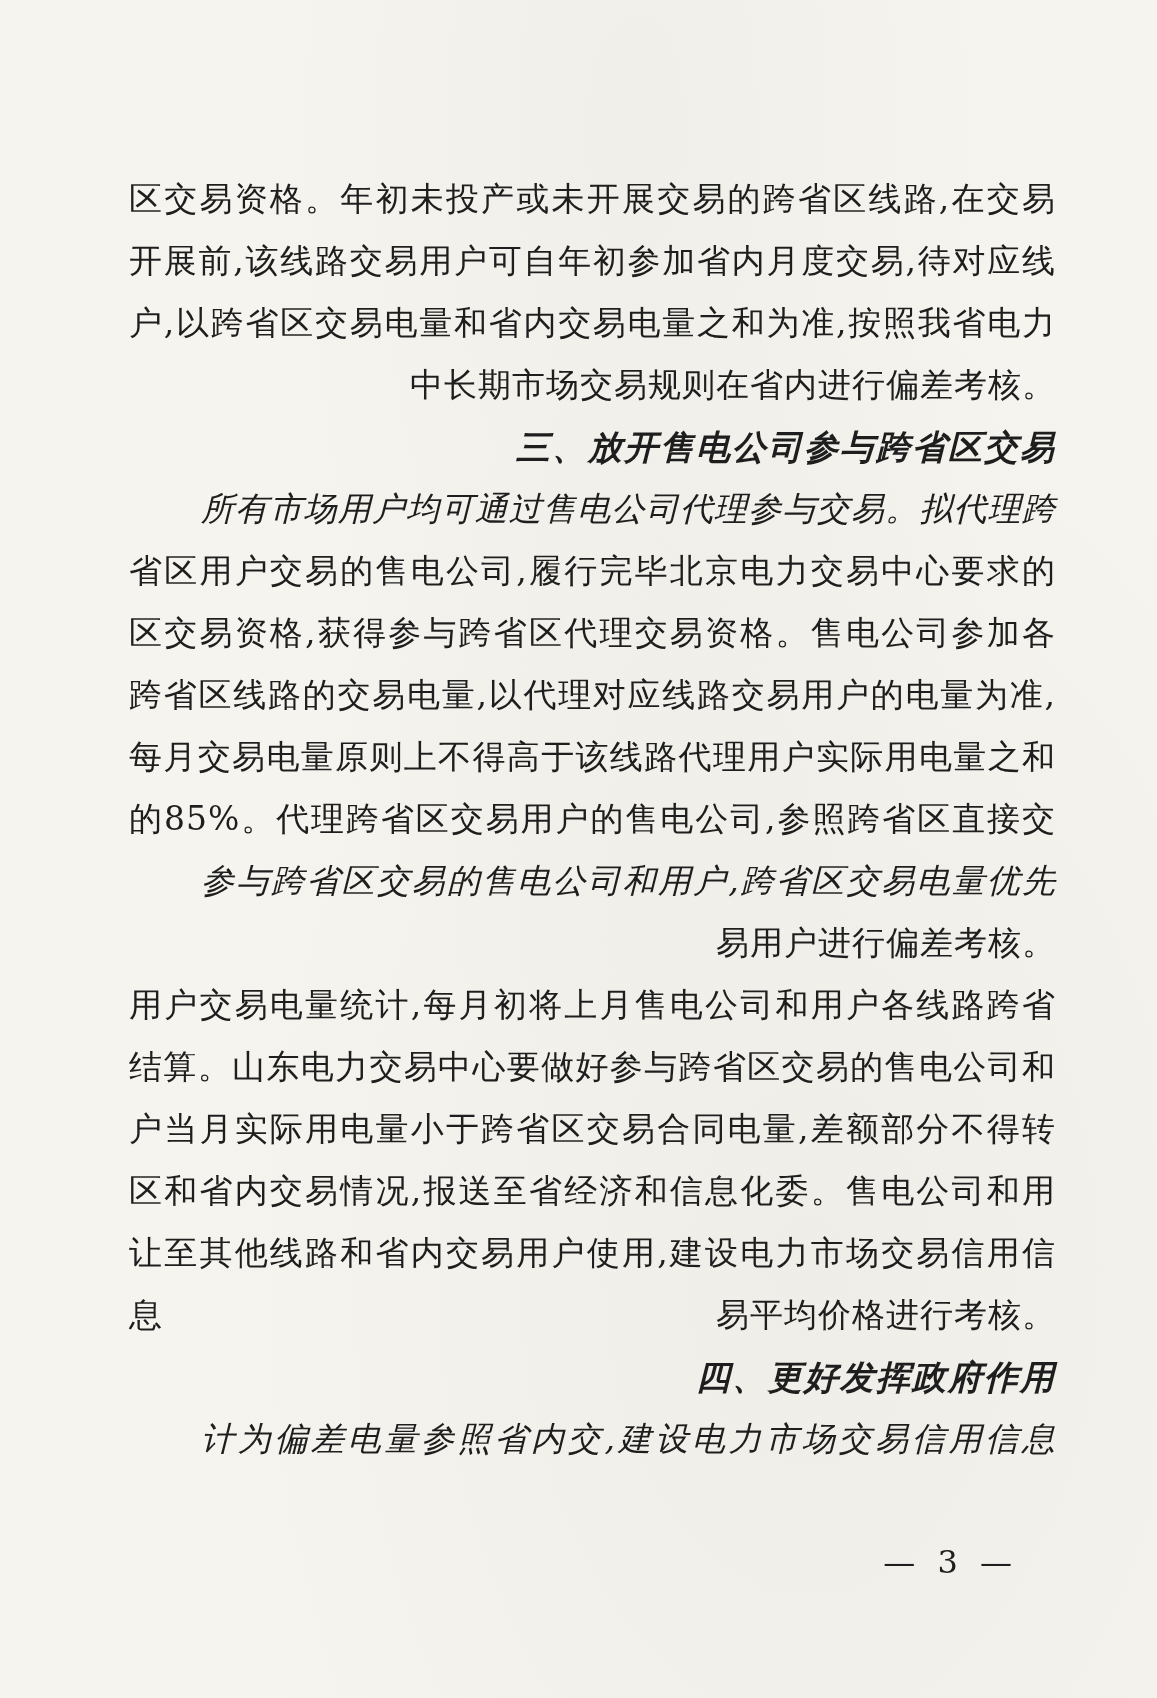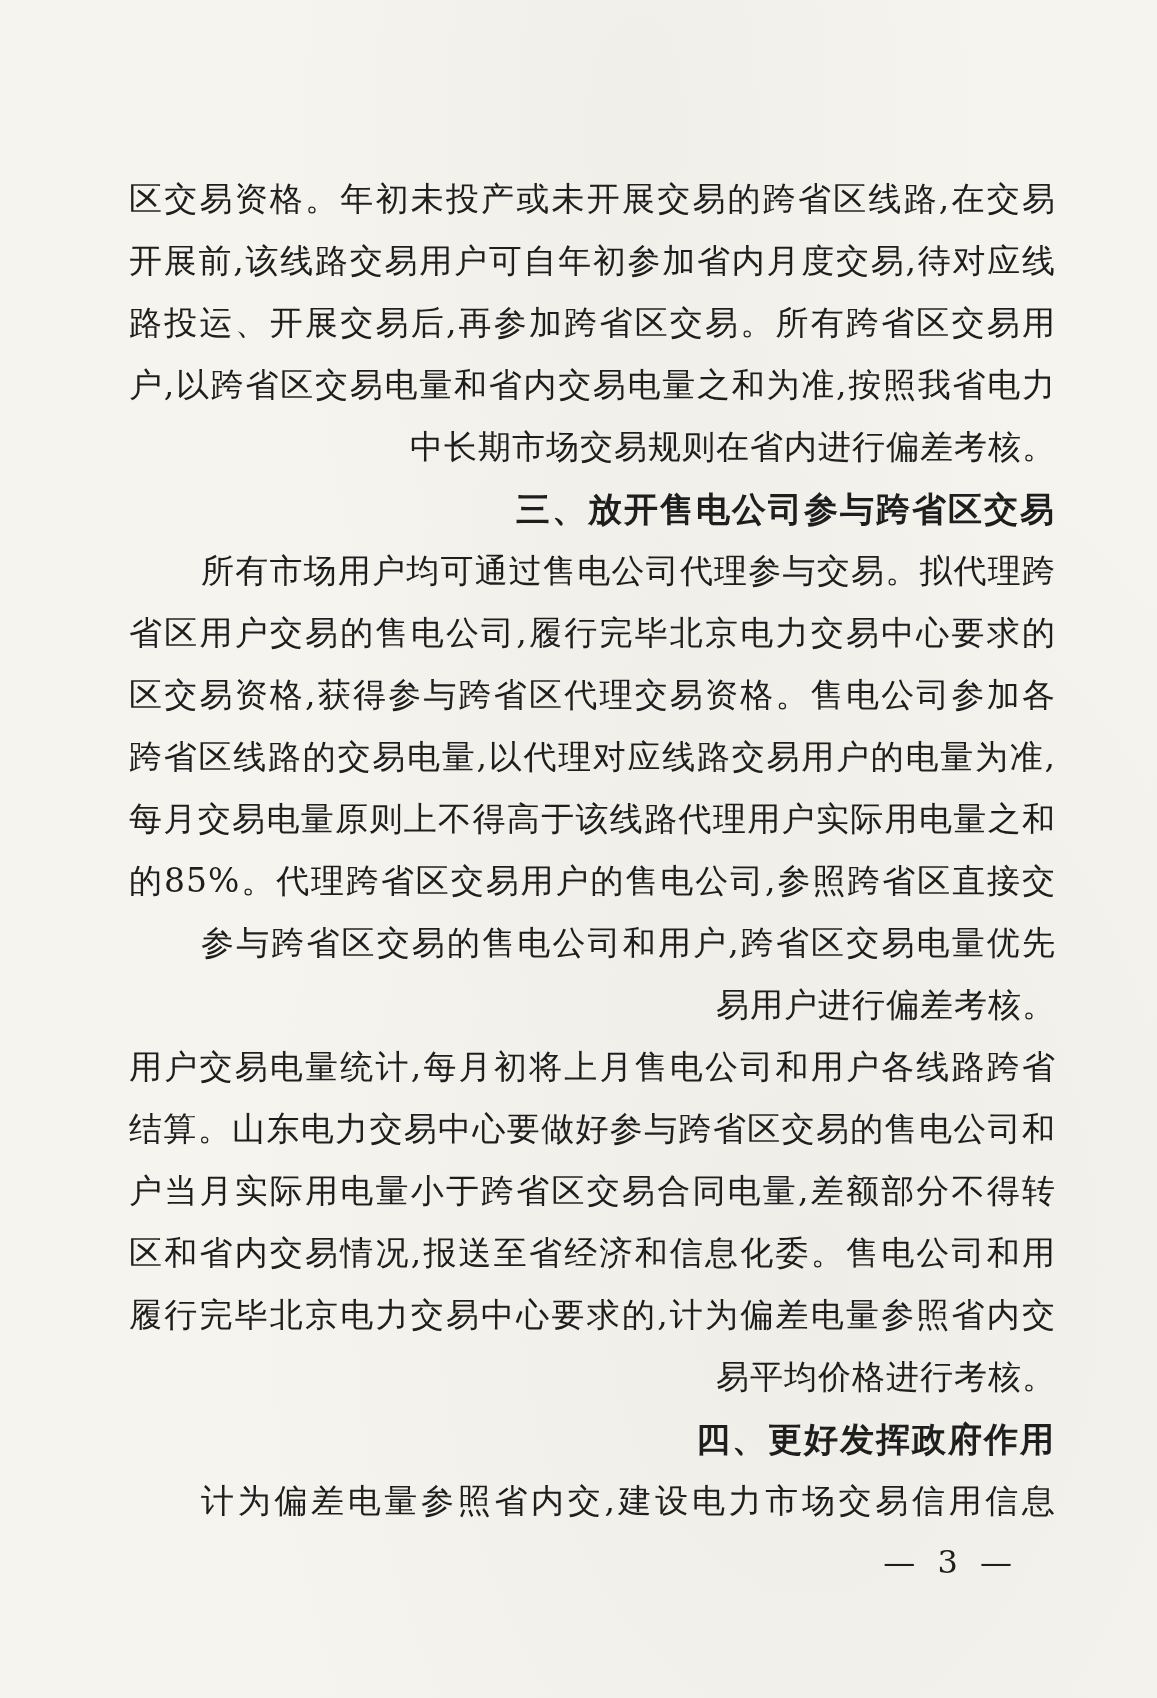--- a/index.html
+++ b/index.html
@@ -43,20 +43,21 @@
   .line.fill {
     text-align: justify;
     text-align-last: justify;
     text-justify: inter-character;
   }
   .line.end {
     text-align: right;
   }
   .line.indent {
     padding-left: 72px;
+    font-style: italic;
   }
   .line.heading {
     font-family: "DejaVu Sans", sans-serif;
     font-weight: bold;
     font-size: 34px;
     letter-spacing: 2px;
   }
   .footer {
     position: absolute;
     top: 1538px;
@@ -68,35 +69,34 @@
     line-height: 48px;
   }
 </style>
 </head>
 <body>
 
 <div class="page">
   <div class="content">
       <div class="line body fill">区交易资格。年初未投产或未开展交易的跨省区线路,在交易</div>
       <div class="line body fill">开展前,该线路交易用户可自年初参加省内月度交易,待对应线</div>
-      <div class="line body fill">路投运、开展交易后,再参加跨省区交易。所有跨省区交易用</div>
       <div class="line body fill">户,以跨省区交易电量和省内交易电量之和为准,按照我省电力</div>
       <div class="line body end">中长期市场交易规则在省内进行偏差考核。</div>
       <div class="line heading indent end">三、放开售电公司参与跨省区交易</div>
       <div class="line body indent fill">所有市场用户均可通过售电公司代理参与交易。拟代理跨</div>
       <div class="line body fill">省区用户交易的售电公司,履行完毕北京电力交易中心要求的</div>
       <div class="line body fill">区交易资格,获得参与跨省区代理交易资格。售电公司参加各</div>
       <div class="line body fill">跨省区线路的交易电量,以代理对应线路交易用户的电量为准,</div>
       <div class="line body fill">每月交易电量原则上不得高于该线路代理用户实际用电量之和</div>
       <div class="line body fill">的85%。代理跨省区交易用户的售电公司,参照跨省区直接交</div>
       <div class="line body indent fill">参与跨省区交易的售电公司和用户,跨省区交易电量优先</div>
       <div class="line body end">易用户进行偏差考核。</div>
       <div class="line body fill">用户交易电量统计,每月初将上月售电公司和用户各线路跨省</div>
       <div class="line body fill">结算。山东电力交易中心要做好参与跨省区交易的售电公司和</div>
       <div class="line body fill">户当月实际用电量小于跨省区交易合同电量,差额部分不得转</div>
       <div class="line body fill">区和省内交易情况,报送至省经济和信息化委。售电公司和用</div>
-      <div class="line body fill">履行完毕北京电力交易中心要求的,计为偏差电量参照省内交</div>
+      <div class="line body fill">让至其他线路和省内交易用户使用,建设电力市场交易信用信息</div>
       <div class="line body end">易平均价格进行考核。</div>
       <div class="line heading indent end">四、更好发挥政府作用</div>
       <div class="line body indent fill">计为偏差电量参照省内交,建设电力市场交易信用信息</div>
     </div>
   <div class="footer">— 3 —</div>
 </div>
 
 </body></html>

